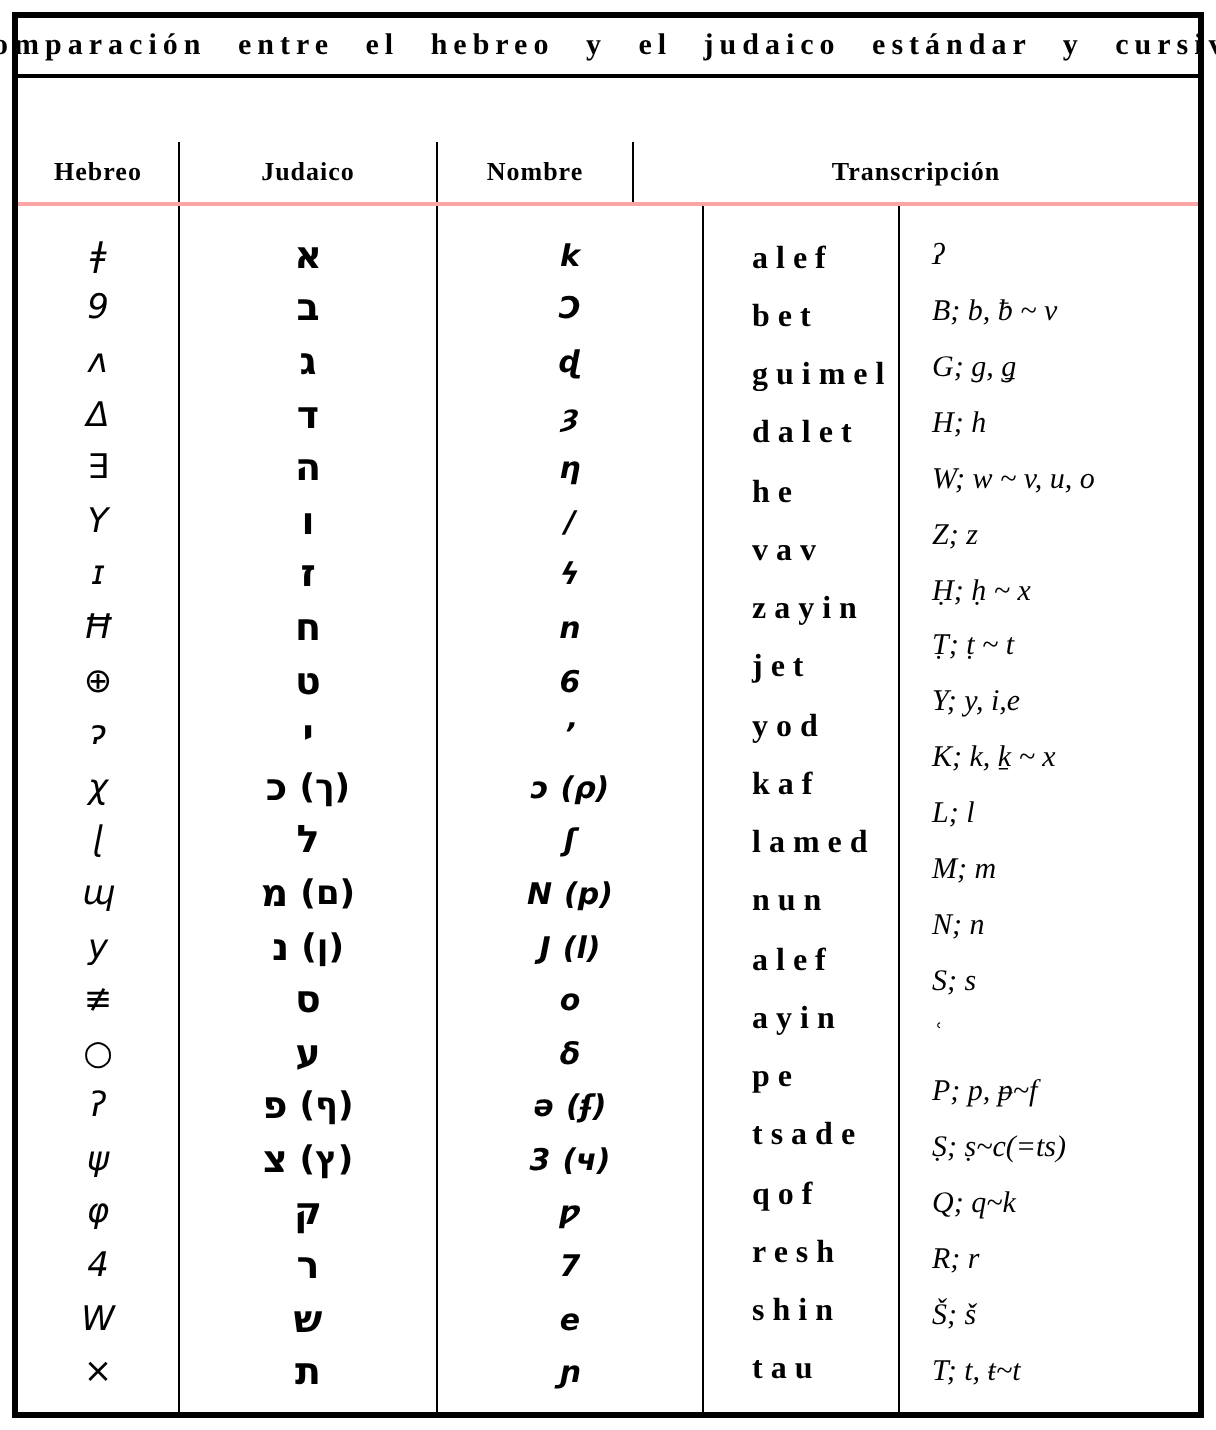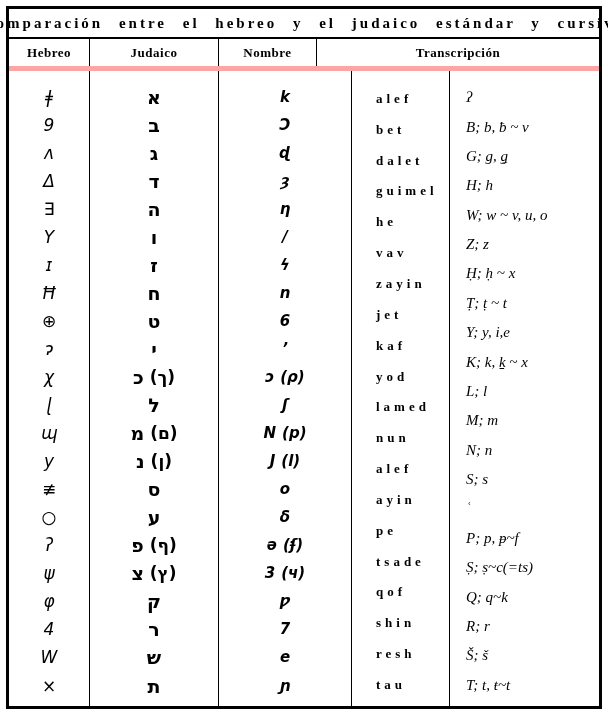--- a/index.html
+++ b/index.html
@@ -12,21 +12,21 @@
     position:absolute; left:6px; top:6px; width:596px; height:703px;
     border:3px solid #000; box-sizing:border-box;
     display:flex; flex-direction:column; background:#ffffff;
   }
   .title-row {
     height:30px; border-bottom:2px solid #000; box-sizing:border-box;
     display:flex; align-items:center; justify-content:center;
     font-weight:bold; font-size:15px; letter-spacing:3px; word-spacing:9px;
     white-space:nowrap;
   }
-  .header-row { height:32px; border-bottom:5px solid #fca5a5; box-sizing:border-box; display:flex; }
+  .header-row { height:32px; border-bottom:2px solid #fca5a5; box-sizing:border-box; display:flex;margin-top:32px; }
   .hcell {
     display:flex; align-items:center; justify-content:center;
     font-weight:bold; font-size:13px; box-sizing:border-box; letter-spacing:0.5px;
   }
   .hcell + .hcell { border-left:1px solid #000; }
   .w1 { width:80px; } .w2 { width:129px; } .w3 { width:133px; } .w4 { width:98px;text-align:center; } .w5 { flex:1; }
   .tbody { flex:1; display:flex; min-height:0; }
   .bcol {
     display:flex; flex-direction:column; box-sizing:border-box;
     padding-top:12px; padding-bottom:6px; min-width:0;
@@ -47,21 +47,21 @@
   .heb-sq {
     font-family:"DejaVu Sans",sans-serif; font-weight:bold;
     font-size:19px; line-height:1;
   }
   .heb-sq .final { font-size:17px; }
   .curs {
     font-family:"DejaVu Sans",sans-serif; font-style:italic; font-weight:bold;
     font-size:15px; line-height:1;
   }
   .nom {
-    font-weight:bold; font-size:13px; letter-spacing:4px; line-height:1;
+    font-weight:bold; font-size:16px; letter-spacing:4px; line-height:1;
   }
   .tra {
     font-style:italic; font-size:15px; line-height:1;
     font-family:"Liberation Serif","DejaVu Serif",serif;
   }
 </style>
 </head>
 <body>
 
 <div class="sheet">
@@ -380,44 +380,44 @@
           </div>
         </div>
       <div class="bcol w4 col-nombre" id="col-nombre">
           <div class="cell left">
             <span class="nom">alef</span>
           </div>
           <div class="cell left">
             <span class="nom">bet</span>
           </div>
           <div class="cell left">
+            <span class="nom">guimel</span>
+          </div>
+          <div class="cell left">
             <span class="nom">dalet</span>
           </div>
           <div class="cell left">
-            <span class="nom">guimel</span>
-          </div>
-          <div class="cell left">
             <span class="nom">he</span>
           </div>
           <div class="cell left">
             <span class="nom">vav</span>
           </div>
           <div class="cell left">
             <span class="nom">zayin</span>
           </div>
           <div class="cell left">
             <span class="nom">jet</span>
           </div>
           <div class="cell left">
+            <span class="nom">yod</span>
+          </div>
+          <div class="cell left">
             <span class="nom">kaf</span>
           </div>
           <div class="cell left">
-            <span class="nom">yod</span>
-          </div>
-          <div class="cell left">
             <span class="nom">lamed</span>
           </div>
           <div class="cell left">
             <span class="nom">nun</span>
           </div>
           <div class="cell left">
             <span class="nom">alef</span>
           </div>
           <div class="cell left">
             <span class="nom">ayin</span>
@@ -425,24 +425,24 @@
           <div class="cell left">
             <span class="nom">pe</span>
           </div>
           <div class="cell left">
             <span class="nom">tsade</span>
           </div>
           <div class="cell left">
             <span class="nom">qof</span>
           </div>
           <div class="cell left">
+            <span class="nom">resh</span>
+          </div>
+          <div class="cell left">
             <span class="nom">shin</span>
-          </div>
-          <div class="cell left">
-            <span class="nom">resh</span>
           </div>
           <div class="cell left">
             <span class="nom">tau</span>
           </div>
         </div>
       <div class="bcol w5 col-trans" id="col-trans">
           <div class="cell left">
             <span class="tra">ʔ</span>
           </div>
           <div class="cell left">

